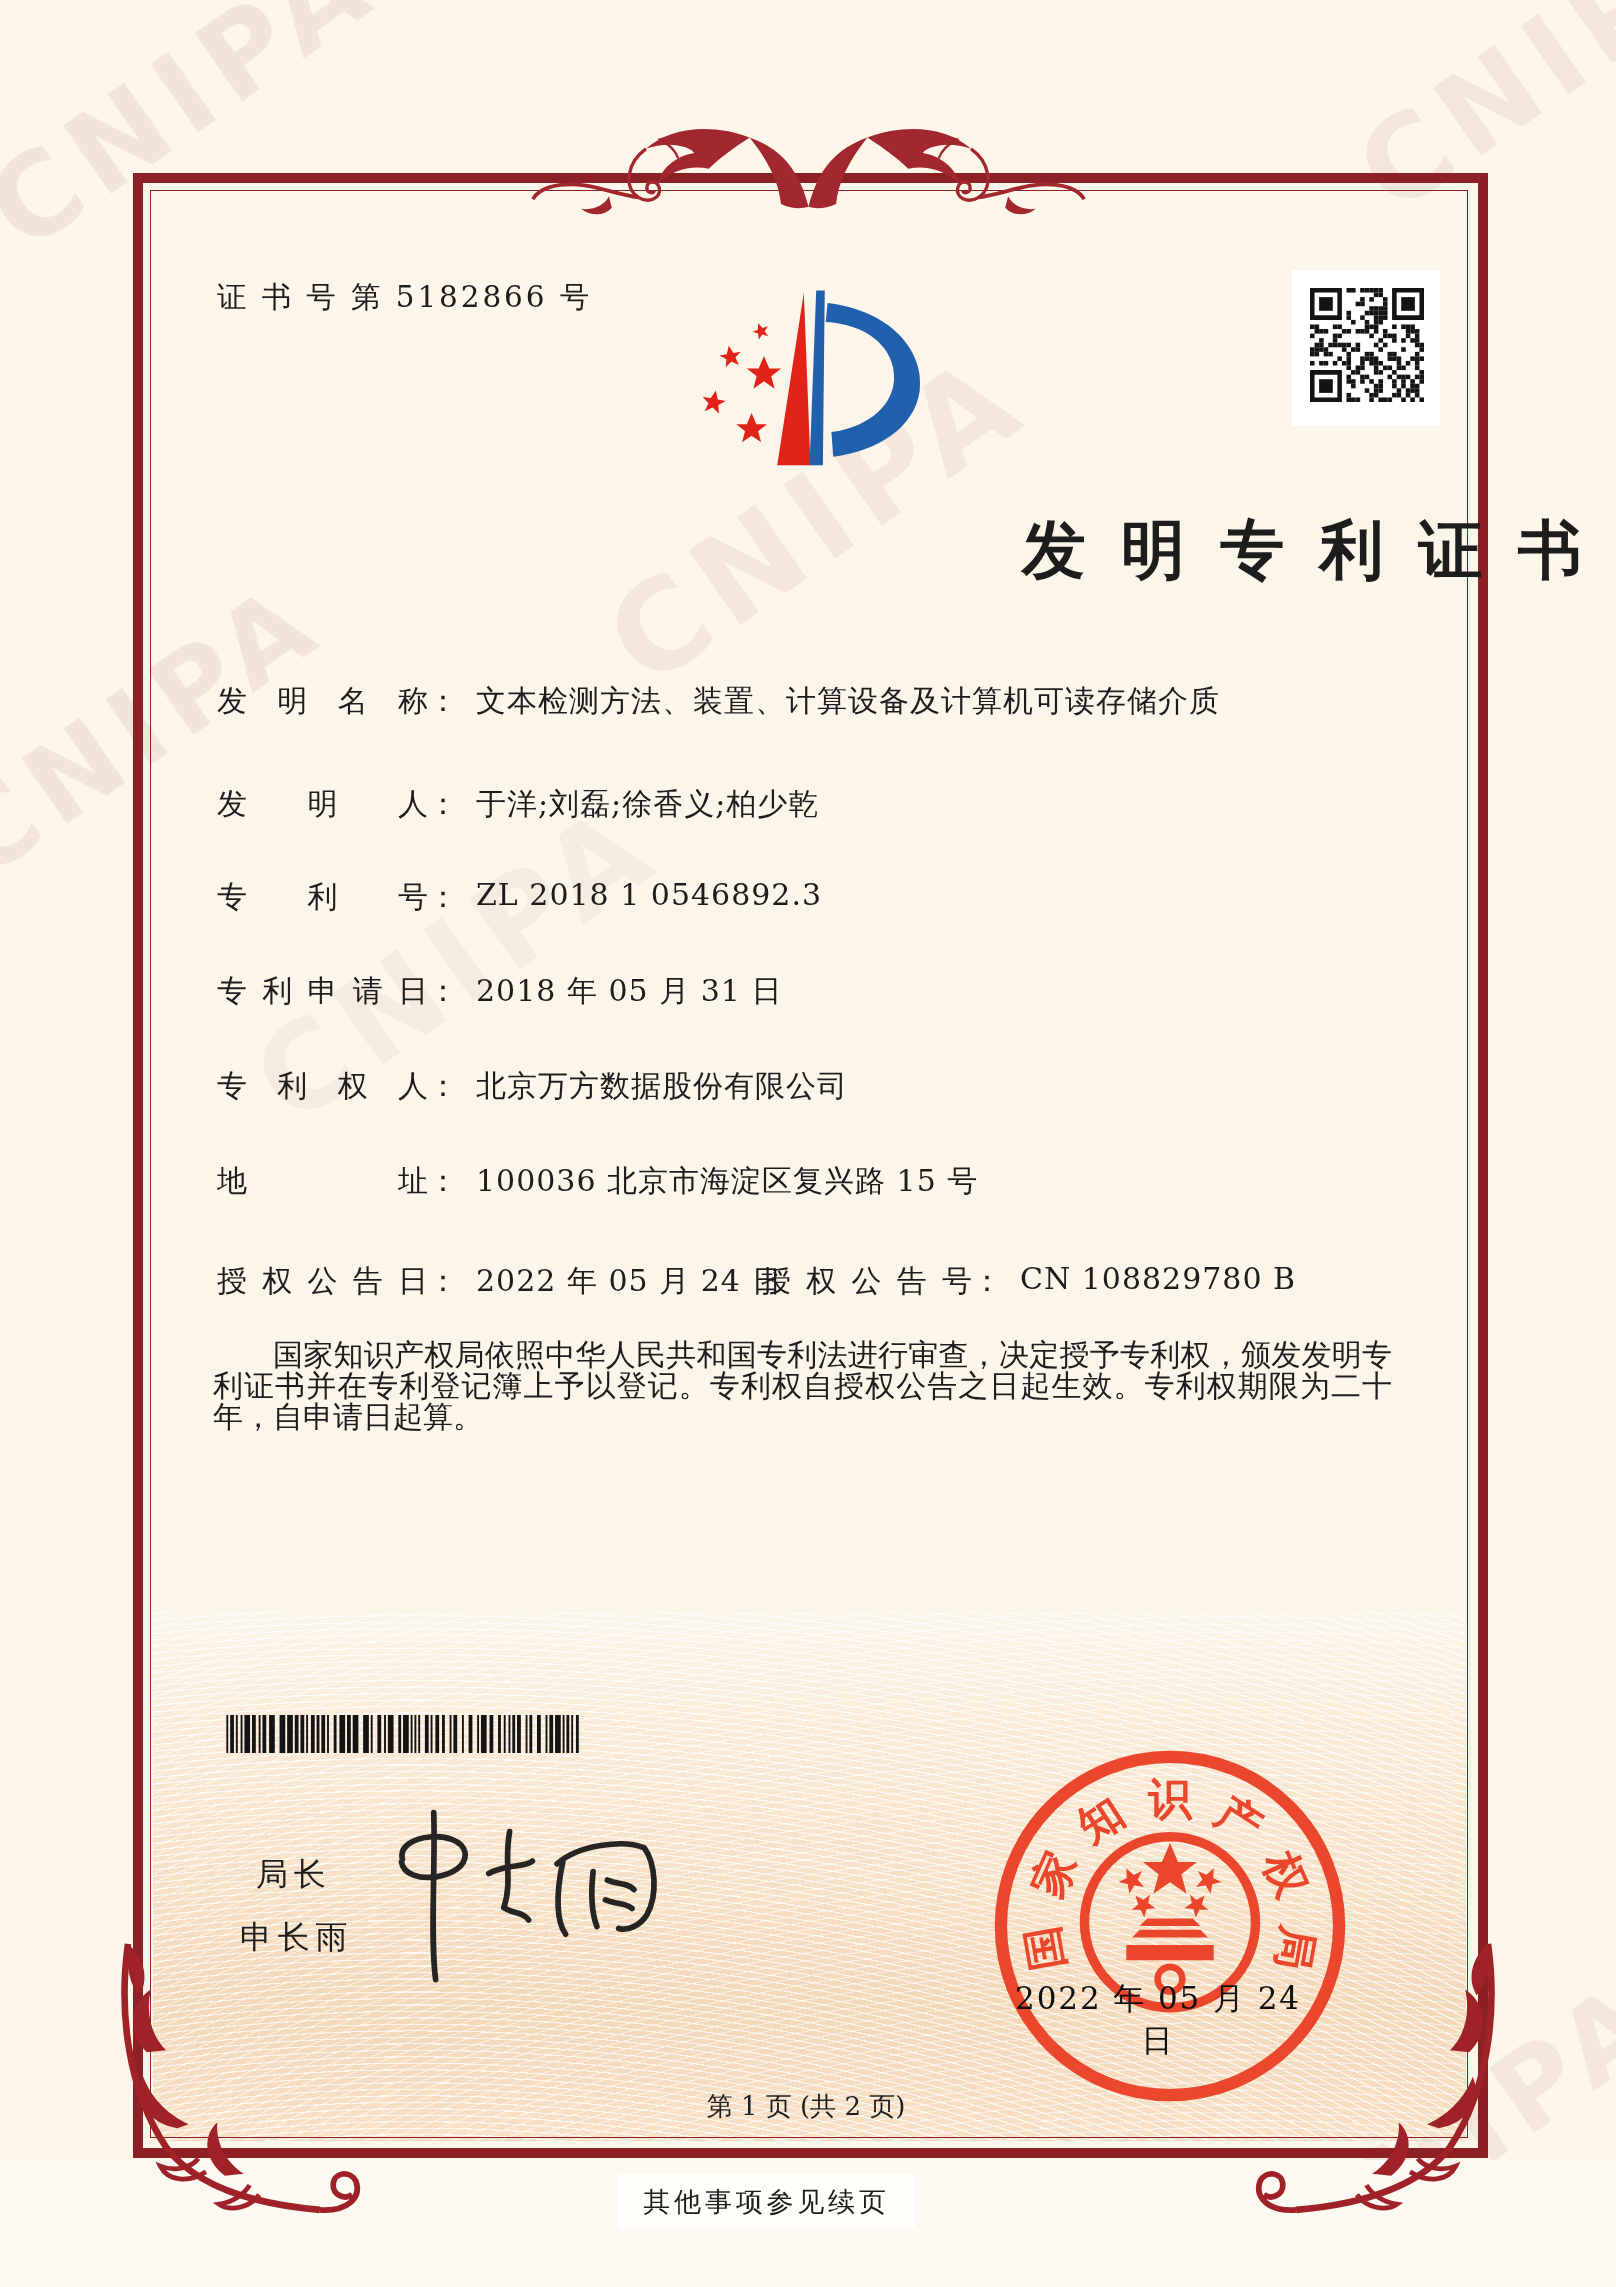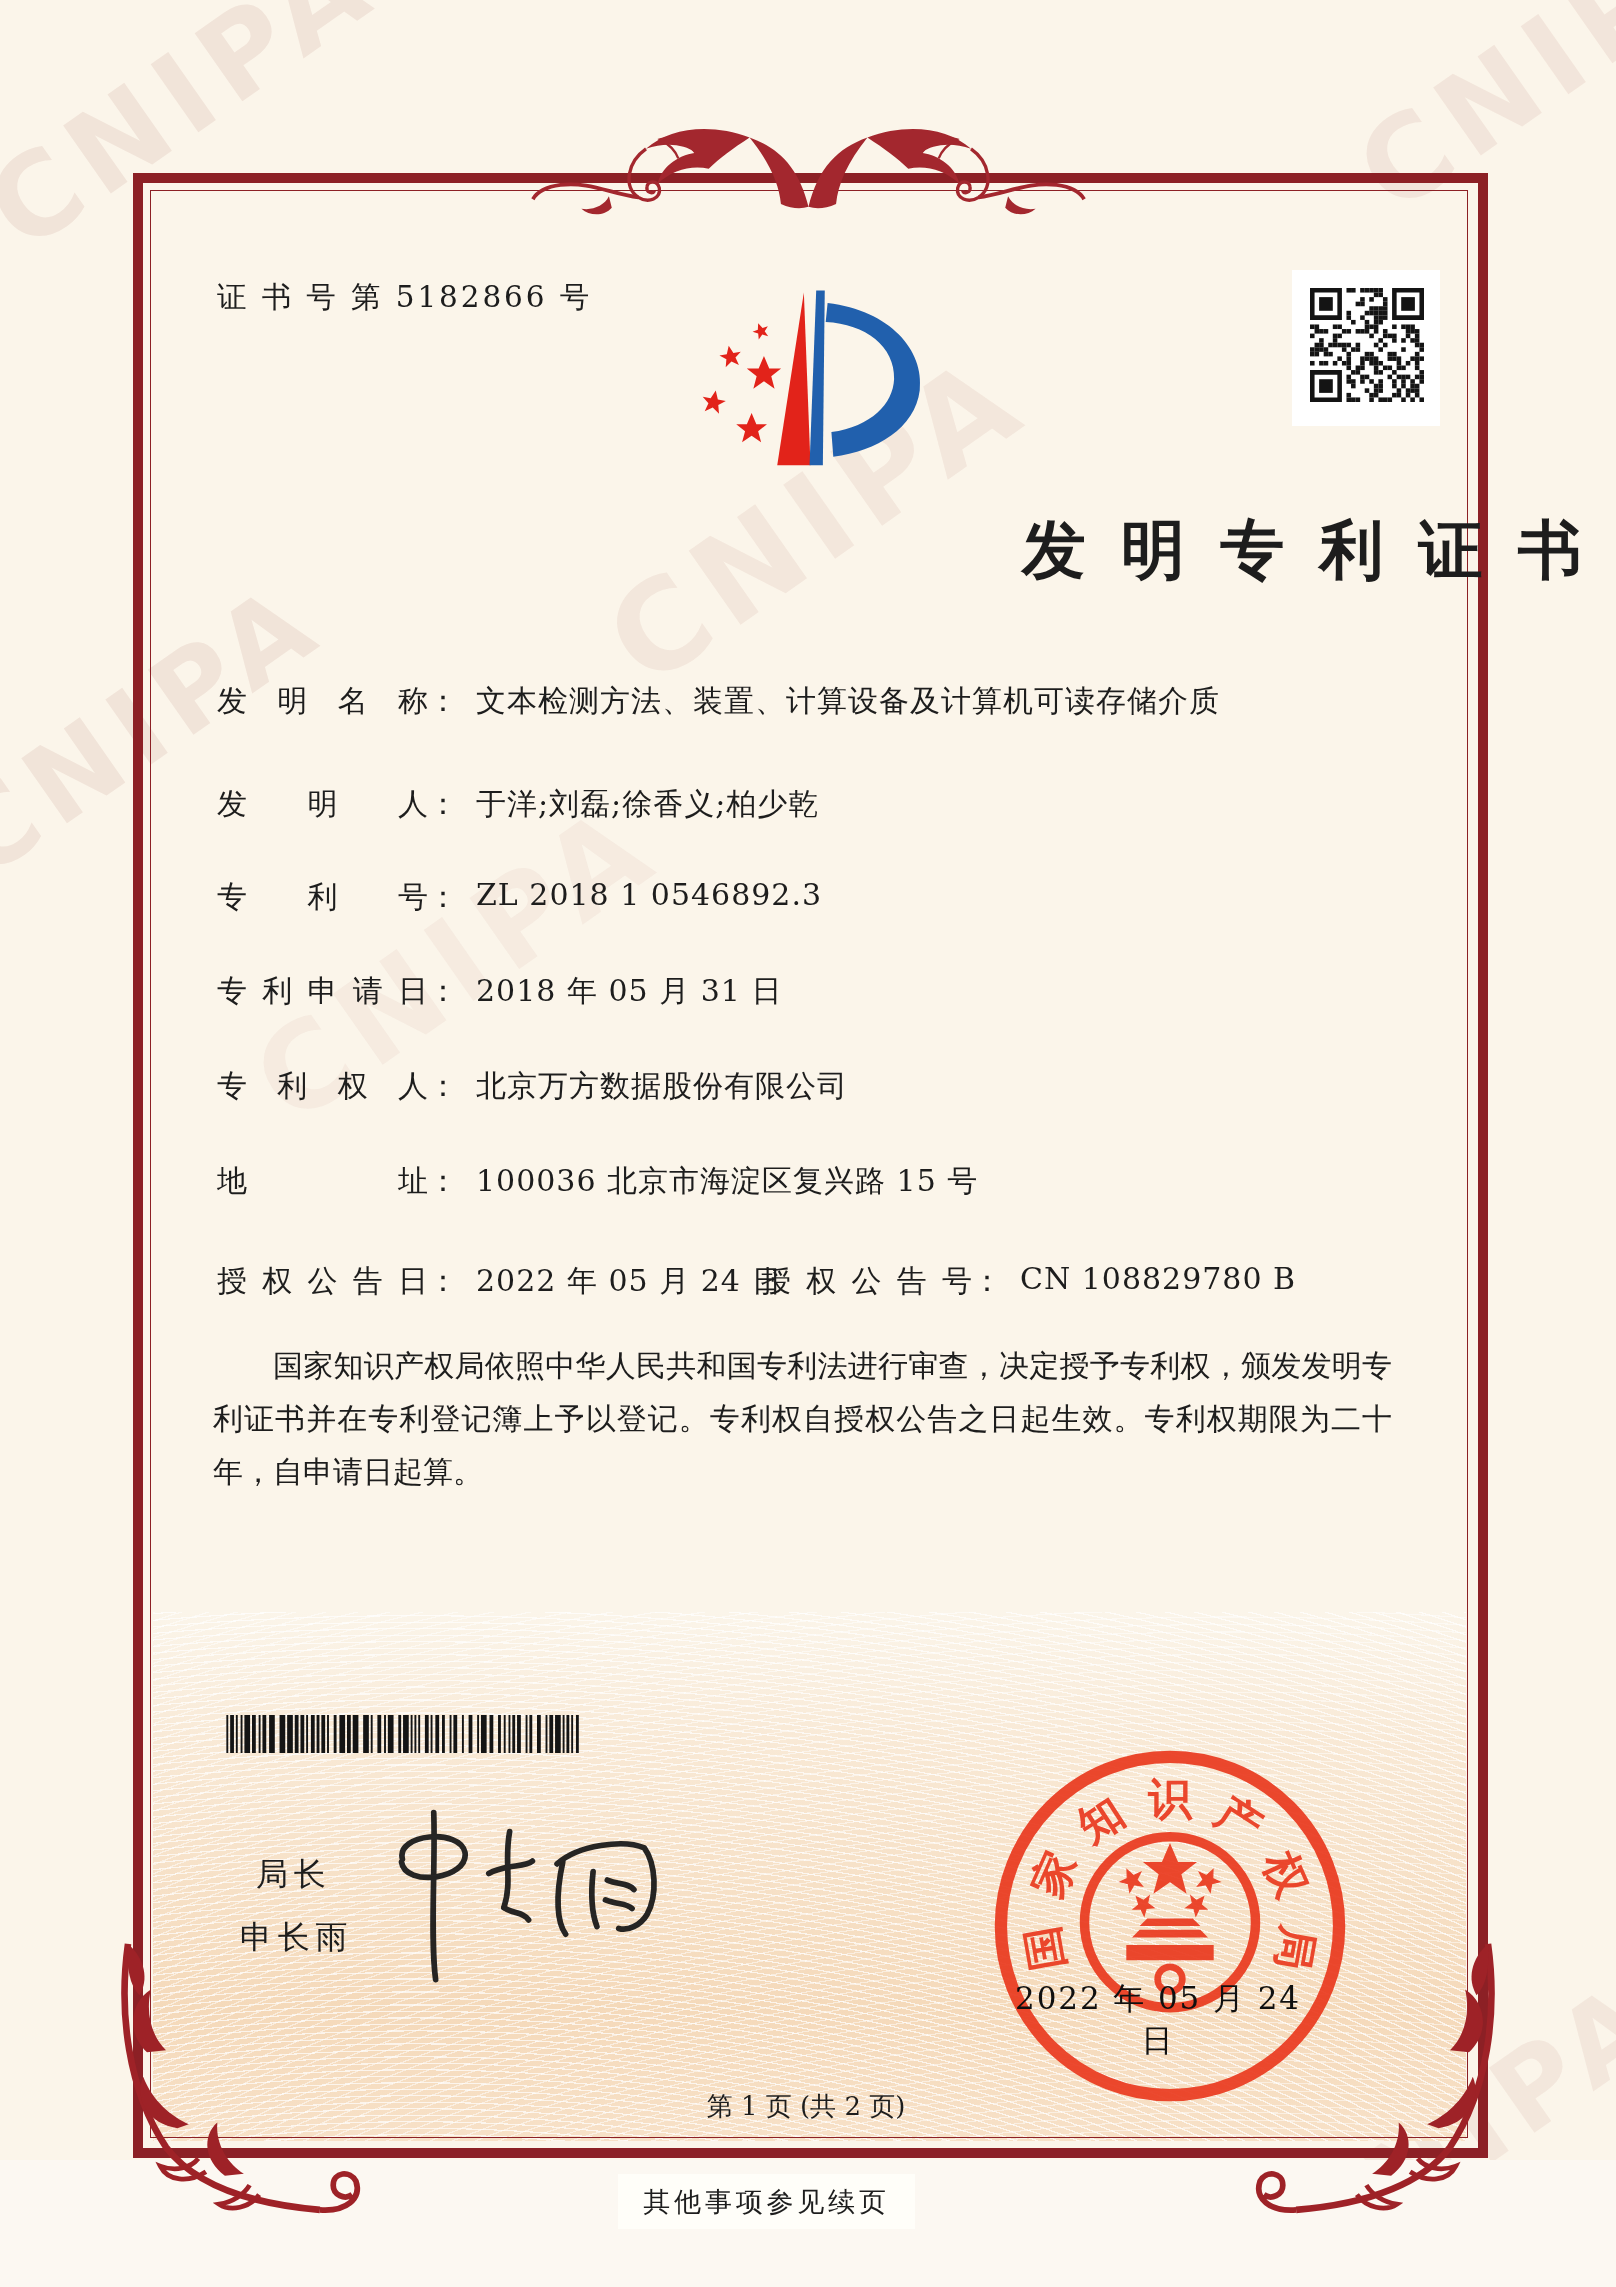--- a/index.html
+++ b/index.html
@@ -29,21 +29,21 @@
   .doc-title{position:absolute;left:0;top:491px;width:1617px;text-align:right;
       font-size:64px;font-weight:bold;letter-spacing:.55em;text-indent:.55em;margin-top:16px;}
   
   .row{position:absolute;left:217px;font-size:30px;white-space:nowrap;}
   .flabel{display:inline-block;width:211px;text-align:justify;text-align-last:justify;vertical-align:top;}
   .colon{vertical-align:top;}
   .fvalue{margin-left:18px;vertical-align:top;letter-spacing:1px;}
   .grant-col2{position:absolute;left:544px;top:0;white-space:nowrap;}
   
   .legal{position:absolute;left:213px;top:1339px;width:1179px;font-size:30px;
-      line-height:53px;text-align:justify;}
+      line-height:31px;text-align:justify;}
   .legal p{margin:0;text-indent:2em;}
   
   .barcode{position:absolute;left:226px;top:1715px;}
   
   .sig-title{position:absolute;left:256px;top:1853px;font-size:32px;letter-spacing:5.7px;}
   .sig-name{position:absolute;left:240px;top:1916px;font-size:32px;letter-spacing:5.7px;}
   .sig-script{position:absolute;left:388px;top:1807px;}
   
   .seal{position:absolute;left:980px;top:1736px;}
   .seal-date{position:absolute;left:1001px;top:1978px;width:314px;text-align:center;

